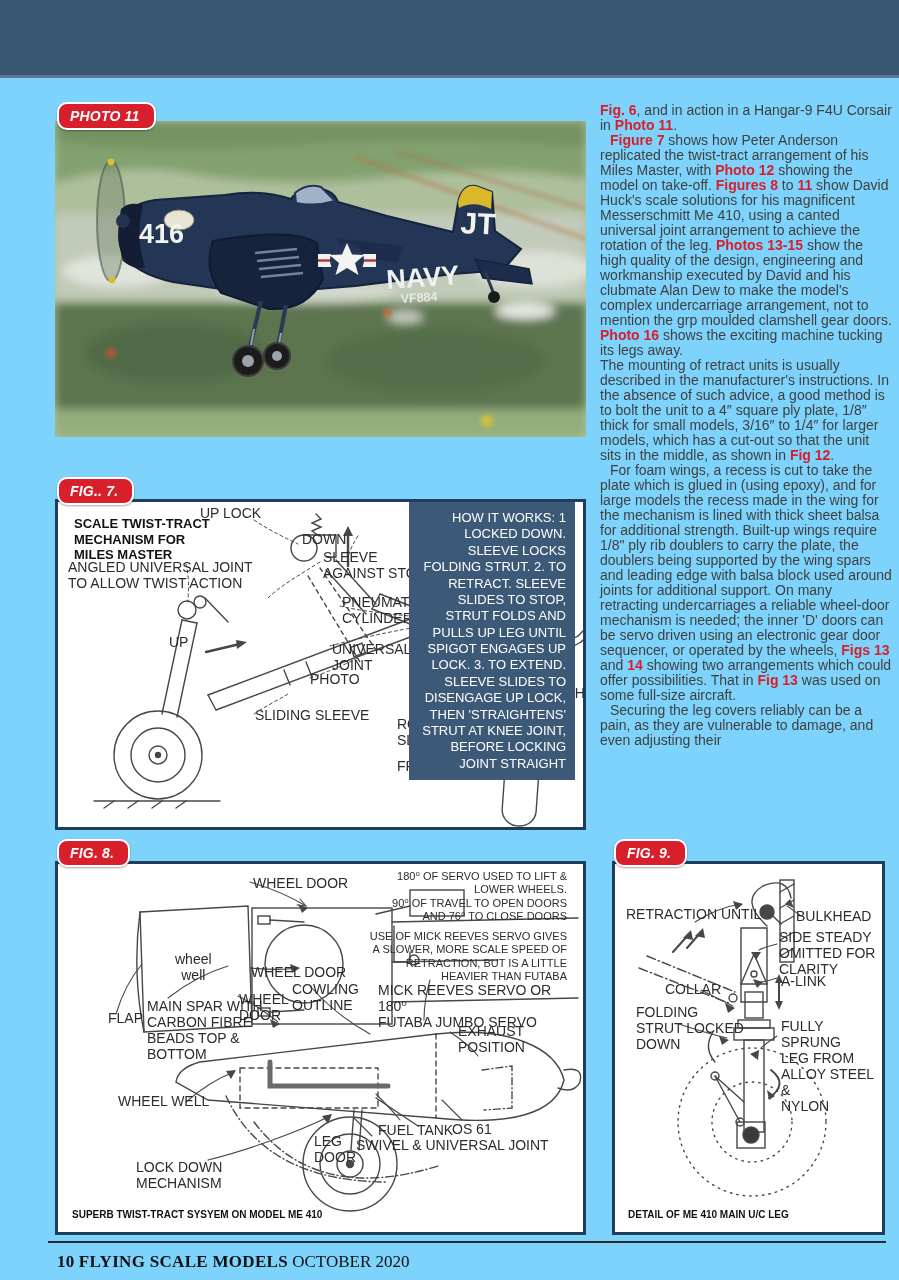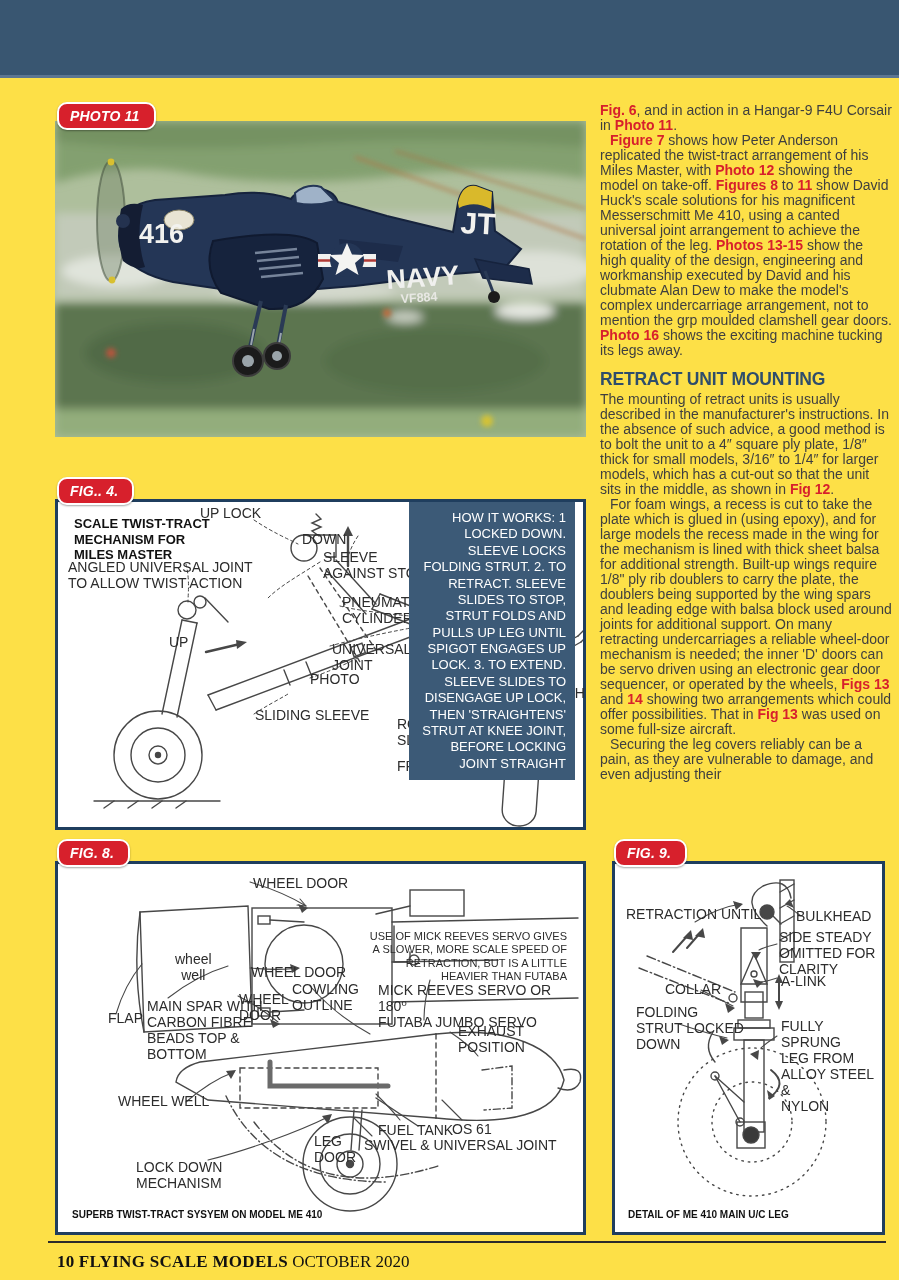--- a/index.html
+++ b/index.html
@@ -1,16 +1,16 @@
 <!DOCTYPE html>
 <html><head>
 <meta charset="utf-8">
 <style>
   html,body{margin:0;padding:0;background:#e8e8e8;}
-  .page{position:relative;width:899px;height:1280px;background:#fde047;overflow:hidden;
+  .page{position:relative;width:899px;height:1280px;background:#7dd3fc;overflow:hidden;
         font-family:"Liberation Sans","DejaVu Sans",sans-serif;}
   
   .topbar{position:absolute;left:0;top:0;width:899px;height:75px;background:#395671;
           border-bottom:3px solid #5d7691;}
   
   .tab{position:absolute;background:#d7202c;color:#fff;font-weight:bold;font-style:italic;
        font-size:14px;line-height:14px;padding:5px 14px 5px 11px;border:2px solid #fff;
        border-radius:10px;box-shadow:0 1px 2px rgba(0,0,0,.35);z-index:5;letter-spacing:.2px;}
   
   .photo{position:absolute;left:55px;top:121px;width:531px;height:316px;background:#9db58a;overflow:hidden;}
@@ -135,29 +135,28 @@
         <text x="405" y="112" font-size="30" font-weight="bold" fill="#f2f2ef" transform="rotate(3 405 112)">JT</text>
       </g>
     </svg>
   </div>
 
   <div class="col-right">
     <div>
         <p><span class="ref">Fig. 6</span><span>, and in action in a Hangar-9  F4U Corsair in </span><span class="ref">Photo 11</span><span>.</span></p>
         <p class="indent"><span class="ref">Figure 7</span><span> shows how Peter Anderson replicated the twist-tract arrangement of his Miles Master, with </span><span class="ref">Photo 12</span><span> showing the model on take-off.  </span><span class="ref">Figures 8</span><span> to </span><span class="ref">11</span><span> show David Huck's scale solutions for his magnificent Messerschmitt Me 410, using a canted universal joint arrangement to achieve the rotation of the leg.  </span><span class="ref">Photos 13-15</span><span> show the high quality of the design, engineering and workmanship executed by David and his clubmate Alan Dew to make the model's complex undercarriage arrangement, not to mention the grp moulded clamshell gear doors.  </span><span class="ref">Photo 16</span><span> shows the exciting machine tucking its legs away.</span></p>
       </div>
-    <h2>RETRACT UNIT MOUNTING</h2>
     <div>
         <p><span>The mounting of retract units is usually described in the manufacturer's instructions. In the absence of such advice, a good method is to bolt the unit to a 4″ square ply plate, 1/8″ thick for small models, 3/16″ to 1/4″ for larger models, which has a cut-out so that the unit sits in the middle, as shown in </span><span class="ref">Fig 12</span><span>.</span></p>
         <p class="indent"><span>For foam wings, a recess is cut to take the plate which is glued in (using epoxy), and for large models the recess made in the wing for the mechanism is lined with thick sheet balsa for additional strength. Built-up wings require 1/8" ply rib doublers to carry the plate, the doublers being supported by the wing spars and leading edge with balsa block used around joints for additional support. On many retracting undercarriages a reliable wheel-door mechanism is needed; the inner 'D' doors can be servo driven using an electronic gear door sequencer, or operated by the wheels, </span><span class="ref">Figs 13</span><span> and </span><span class="ref">14</span><span> showing two arrangements which could offer possibilities.  That in </span><span class="ref">Fig 13</span><span> was used on some full-size aircraft.</span></p>
         <p class="indent"><span>Securing the leg covers reliably can be a pain, as they are vulnerable to damage, and even adjusting their</span></p>
       </div>
   </div>
 
-  <div class="tab" style="left:57px;top:477px;">FIG.. 4.</div>
+  <div class="tab" style="left:57px;top:477px;">FIG.. 7.</div>
   <div class="figbox" style="left:55px;top:499px;width:525px;height:325px;">
     <svg width="525" height="325" viewBox="0 0 525 325" style="position:absolute;left:0;top:0;">
       <g stroke="#474747" stroke-width="1.4" fill="none" stroke-linecap="round">
 
         <line x1="36" y1="299" x2="162" y2="299"></line>
         <line x1="46" y1="306" x2="56" y2="299"></line>
           <line x1="70" y1="306" x2="80" y2="299"></line>
         <line x1="94" y1="306" x2="104" y2="299"></line>
           <line x1="118" y1="306" x2="128" y2="299"></line>
         <circle cx="100" cy="253" r="44"></circle>
@@ -335,23 +334,27 @@
 BOTTOM</div>
     <div class="dlabel" style="left:50px;top:147px;">FLAP</div>
     <div class="dlabel" style="left:60px;top:230px;">WHEEL WELL</div>
     <div class="dlabel" style="left:78px;top:296px;">LOCK DOWN
 MECHANISM</div>
     <div class="dlabel" style="left:320px;top:119px;">MICK REEVES SERVO OR 180⁰
 FUTABA JUMBO SERVO</div>
     <div class="dlabel" style="left:400px;top:160px;">EXHAUST POSITION</div>
     <div class="dlabel" style="left:320px;top:259px;">FUEL TANK</div>
     <div class="dlabel" style="left:394px;top:258px;">OS 61</div>
-    <div class="dlabel" style="left:294px;top:274px;padding-left:12px;">SWIVEL &amp; UNIVERSAL JOINT</div>
+    <div class="dlabel" style="left:286px;top:274px;padding-left:12px;">SWIVEL &amp; UNIVERSAL JOINT</div>
     <div class="dlabel" style="left:256px;top:270px;">LEG
 DOOR</div>
+    <div class="rnote" style="right:16px;top:6px;width:240px;">180⁰ OF SERVO USED TO LIFT &amp;
+LOWER WHEELS.
+90⁰ OF TRAVEL TO OPEN DOORS
+AND 76⁰ TO CLOSE DOORS</div>
     <div class="rnote" style="right:16px;top:66px;width:250px;">USE OF MICK REEVES SERVO GIVES
 A SLOWER, MORE SCALE SPEED OF
 RETRACTION, BUT IS A LITTLE
 HEAVIER THAN FUTABA</div>
     <div class="figcap" style="left:14px;top:345px;">SUPERB TWIST-TRACT SYSYEM ON MODEL ME 410</div>
   </div>
 
   <div class="tab" style="left:614px;top:839px;">FIG. 9.</div>
   <div class="figbox" style="left:612px;top:861px;width:267px;height:368px;">
     <svg width="267" height="368" viewBox="0 0 267 368" style="position:absolute;left:0;top:0;">

